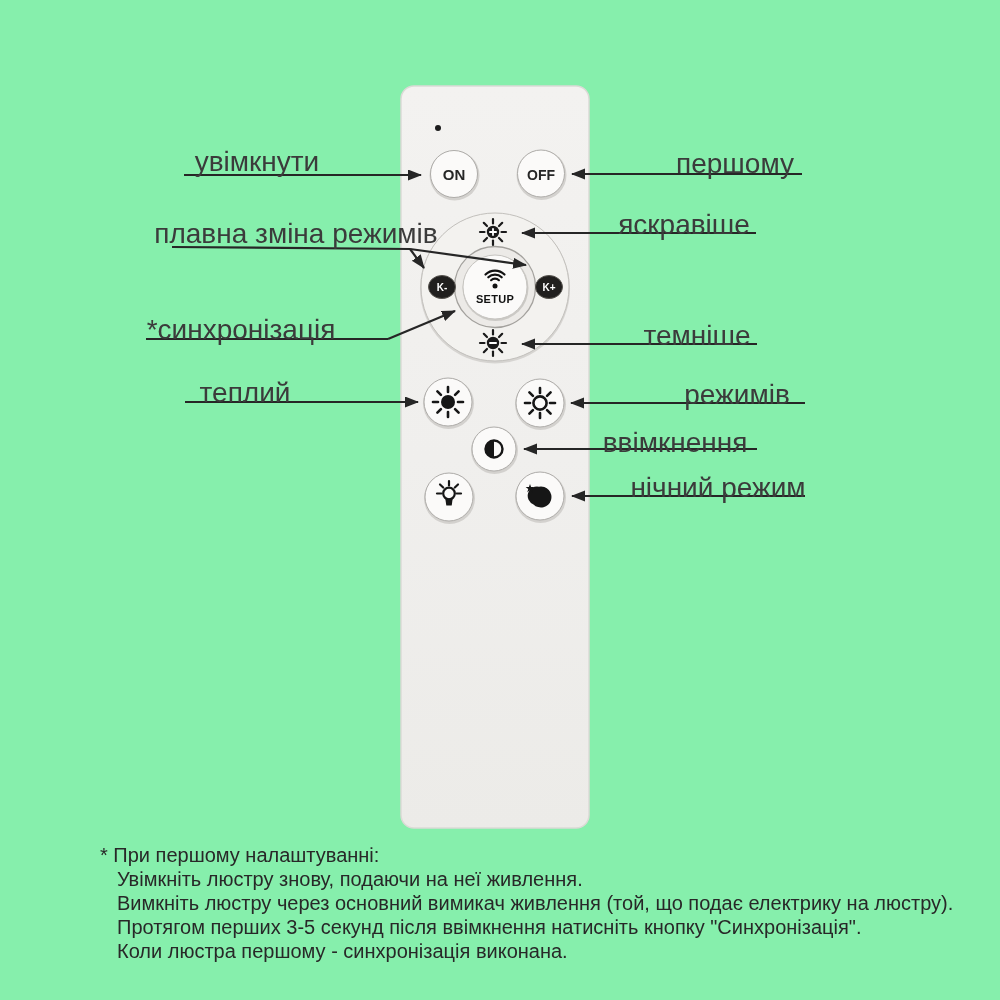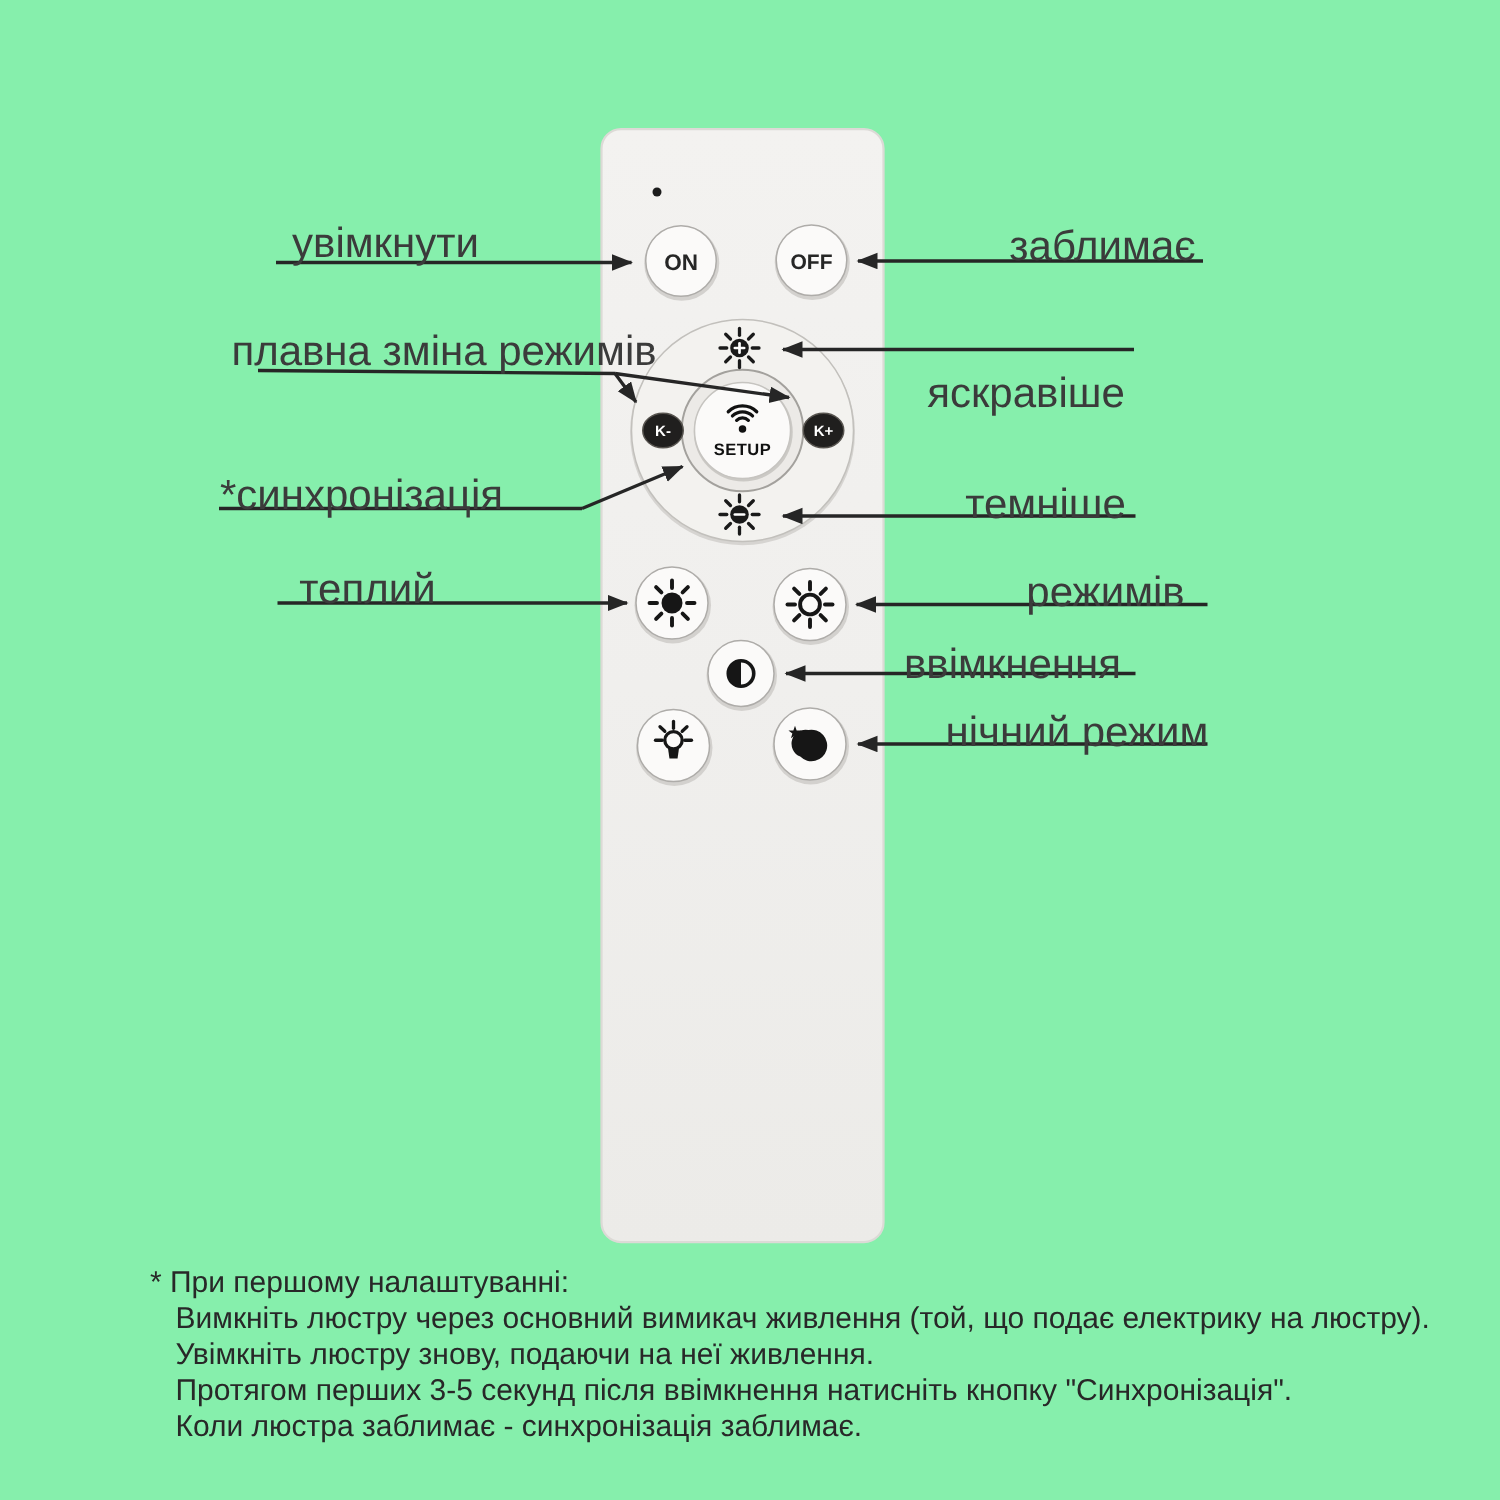--- a/index.html
+++ b/index.html
@@ -197,28 +197,28 @@
       <path d="M805,403 L571,403" marker-end="url(#ah)"></path>
       <path d="M757,449 L524,449" marker-end="url(#ah)"></path>
       <path d="M805,496 L572,496" marker-end="url(#ah)"></path>
     </g>
   </svg>
 
   <div class="callout" style="left:157px;top:146px;width:200px;">увімкнути</div>
   <div class="callout" style="left:146px;top:218px;width:300px;">плавна зміна режимів</div>
   <div class="callout" style="left:145px;top:377px;width:200px;">теплий</div>
   <div class="callout" style="left:141px;top:314px;width:200px;">*синхронізація</div>
-  <div class="callout" style="left:635px;top:148px;width:200px;">заблимає</div>
-  <div class="callout" style="left:584px;top:209px;width:200px;margin-top:37px;">яскравіше</div>
+  <div class="callout" style="left:635px;top:148px;width:200px;">першому</div>
+  <div class="callout" style="left:584px;top:209px;width:200px;">яскравіше</div>
   <div class="callout" style="left:597px;top:320px;width:200px;">темніше</div>
   <div class="callout" style="left:637px;top:379px;width:200px;">режимів</div>
   <div class="callout" style="left:575px;top:427px;width:200px;">ввімкнення</div>
   <div class="callout" style="left:618px;top:472px;width:200px;">нічний режим</div>
 
   <div class="footer">
     <div class="footer-line">* При першому налаштуванні:</div>
+    <div class="footer-line indent">Увімкніть люстру знову, подаючи на неї живлення.</div>
     <div class="footer-line indent">Вимкніть люстру через основний вимикач живлення (той, що подає електрику на люстру).</div>
-    <div class="footer-line indent">Увімкніть люстру знову, подаючи на неї живлення.</div>
     <div class="footer-line indent">Протягом перших 3-5 секунд після ввімкнення натисніть кнопку "Синхронізація".</div>
-    <div class="footer-line indent">Коли люстра заблимає - синхронізація заблимає.</div>
+    <div class="footer-line indent">Коли люстра першому - синхронізація виконана.</div>
   </div>
 
 </div>
 
 </body></html>

